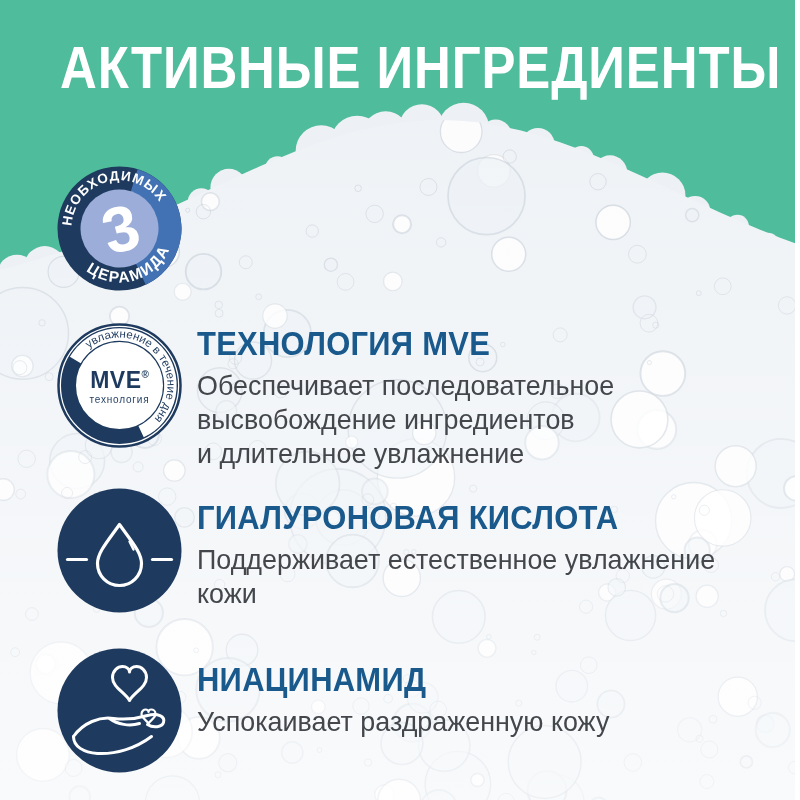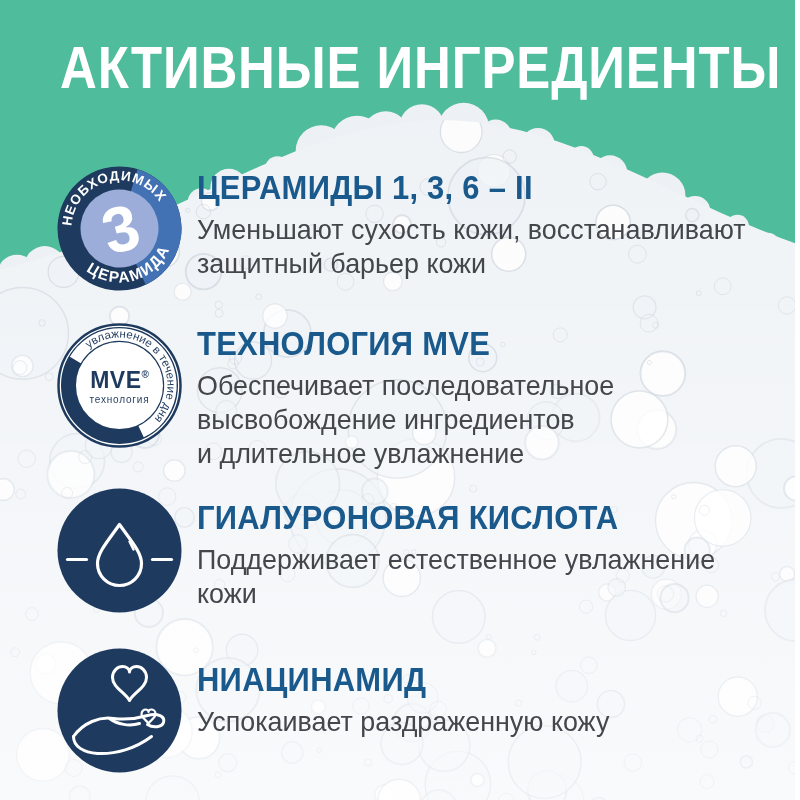--- a/index.html
+++ b/index.html
@@ -310,27 +310,20 @@
         <path id="arcBot1" d="M-50.7,18.5 A54,54 0 0 0 50.7,18.5" fill="none"></path>
         <text class="arc-small">
           <textPath href="#arcTop1" startOffset="50%" text-anchor="middle">НЕОБХОДИМЫХ</textPath>
         </text>
         <text class="arc-bottom">
           <textPath href="#arcBot1" startOffset="50%" text-anchor="middle">ЦЕРАМИДА</textPath>
         </text>
         <text class="big-num" x="1" y="23" text-anchor="middle">3</text>
       </g>
     </svg>
-    <div class="textcol">
-      <div class="heading">ЦЕРАМИДЫ 1, 3, 6 – II</div>
-      <div class="bodytext">
-        <div>Уменьшают сухость кожи, восстанавливают</div>
-        <div>защитный барьер кожи</div>
-      </div>
-    </div>
   </div>
 
   <div class="section s2">
     <svg class="badge" viewBox="-62.5 -62.5 125 125">
       <circle r="61" fill="#ffffff" stroke="#1E3A5E" stroke-width="2.5"></circle>
       <circle r="51" fill="none" stroke="#1E3A5E" stroke-width="15"></circle>
       <path id="mveBand" d="M-44.2,-25.5 A51,51 0 1 1 21.6,46.2" fill="none" stroke="#ffffff" stroke-width="12.5"></path>
       <text class="mve-arc" dominant-baseline="middle">
         <textPath href="#mveBand" startOffset="50%" text-anchor="middle">увлажнение в течение дня</textPath>
       </text>

